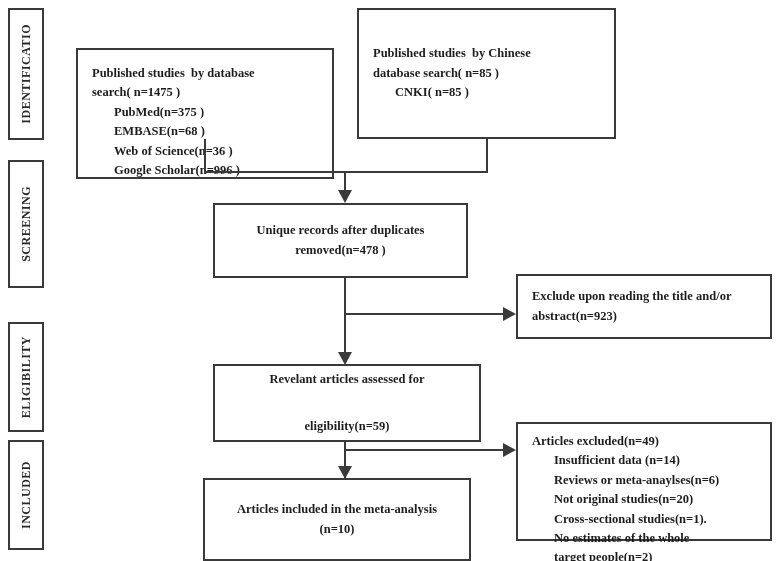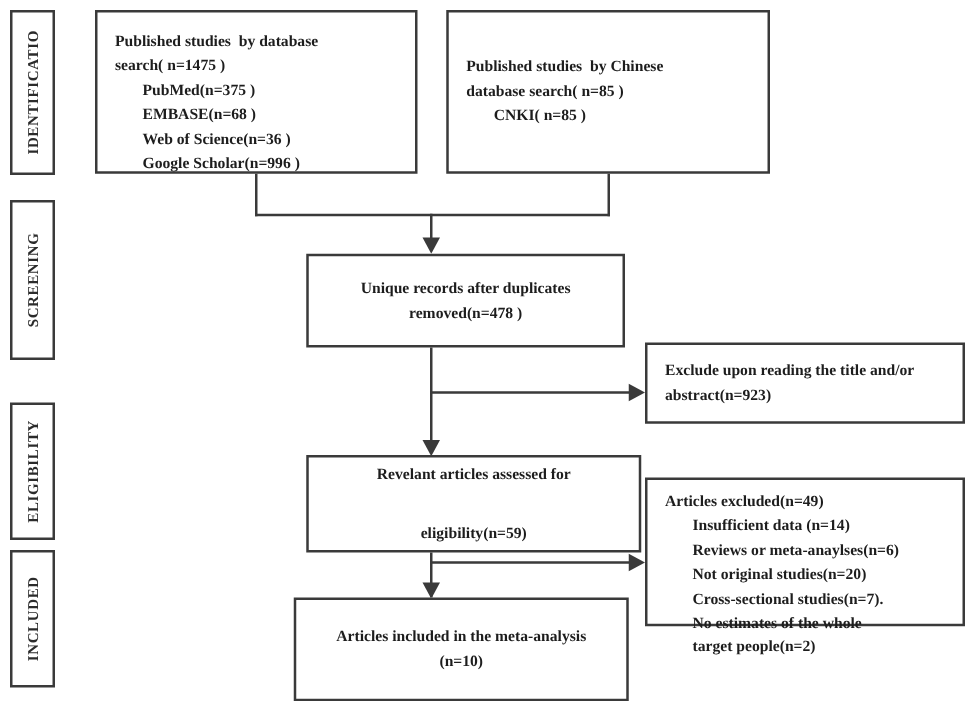--- a/index.html
+++ b/index.html
@@ -50,22 +50,22 @@
     font-size: 12.5px;
     line-height: 1.55;
   }
   .node .lines {
     padding: 0;
     margin: 0;
     list-style: none;
   }
   .node .ln { white-space: pre; }
 
-  .node.pad-left  { padding: 14px 10px 10px 14px; text-align: left; }
-  .node.center    { display: flex; flex-direction: column; align-items: center; justify-content: center; text-align: right; margin-left: 32px; }
+  .node.pad-left  { padding: 14px 10px 10px 14px; text-align: left; margin-top: 40px; }
+  .node.center    { display: flex; flex-direction: column; align-items: center; justify-content: center; text-align: right; }
   .node.vcenter-l { display: flex; flex-direction: column; justify-content: center; text-align: left; padding-left: 14px; }
 
   .indent1 { padding-left: 22px; }
 
   
   .hline, .vline {
     position: absolute;
     background: #3a3a3a;
   }
   .hline { height: 2px; }
@@ -158,21 +158,21 @@
   <div class="hline" style="left:344px; top:449px; width:163px;"></div>
   <div class="arrow-right" style="left:503px; top:443px;"></div>
   <div class="arrow-down" style="left:338px; top:466px;"></div>
 
   <div class="node pad-left" style="left:516px; top:382px; width:256px; height:119px; padding-top:8px;">
     <div class="lines">
       <div class="ln">Articles excluded(n=49)</div>
       <div class="ln indent1">Insufficient data (n=14)</div>
       <div class="ln indent1">Reviews or meta-anaylses(n=6)</div>
       <div class="ln indent1">Not original studies(n=20)</div>
-      <div class="ln indent1">Cross-sectional studies(n=7).</div>
+      <div class="ln indent1">Cross-sectional studies(n=1).</div>
       <div class="ln indent1">No estimates of the whole</div>
       <div class="ln indent1">target people(n=2)</div>
     </div>
   </div>
 
   <div class="node center" style="left:203px; top:478px; width:268px; height:83px;">
     <div class="ln">Articles included in the meta-analysis</div>
     <div class="ln">(n=10)</div>
   </div>
 

